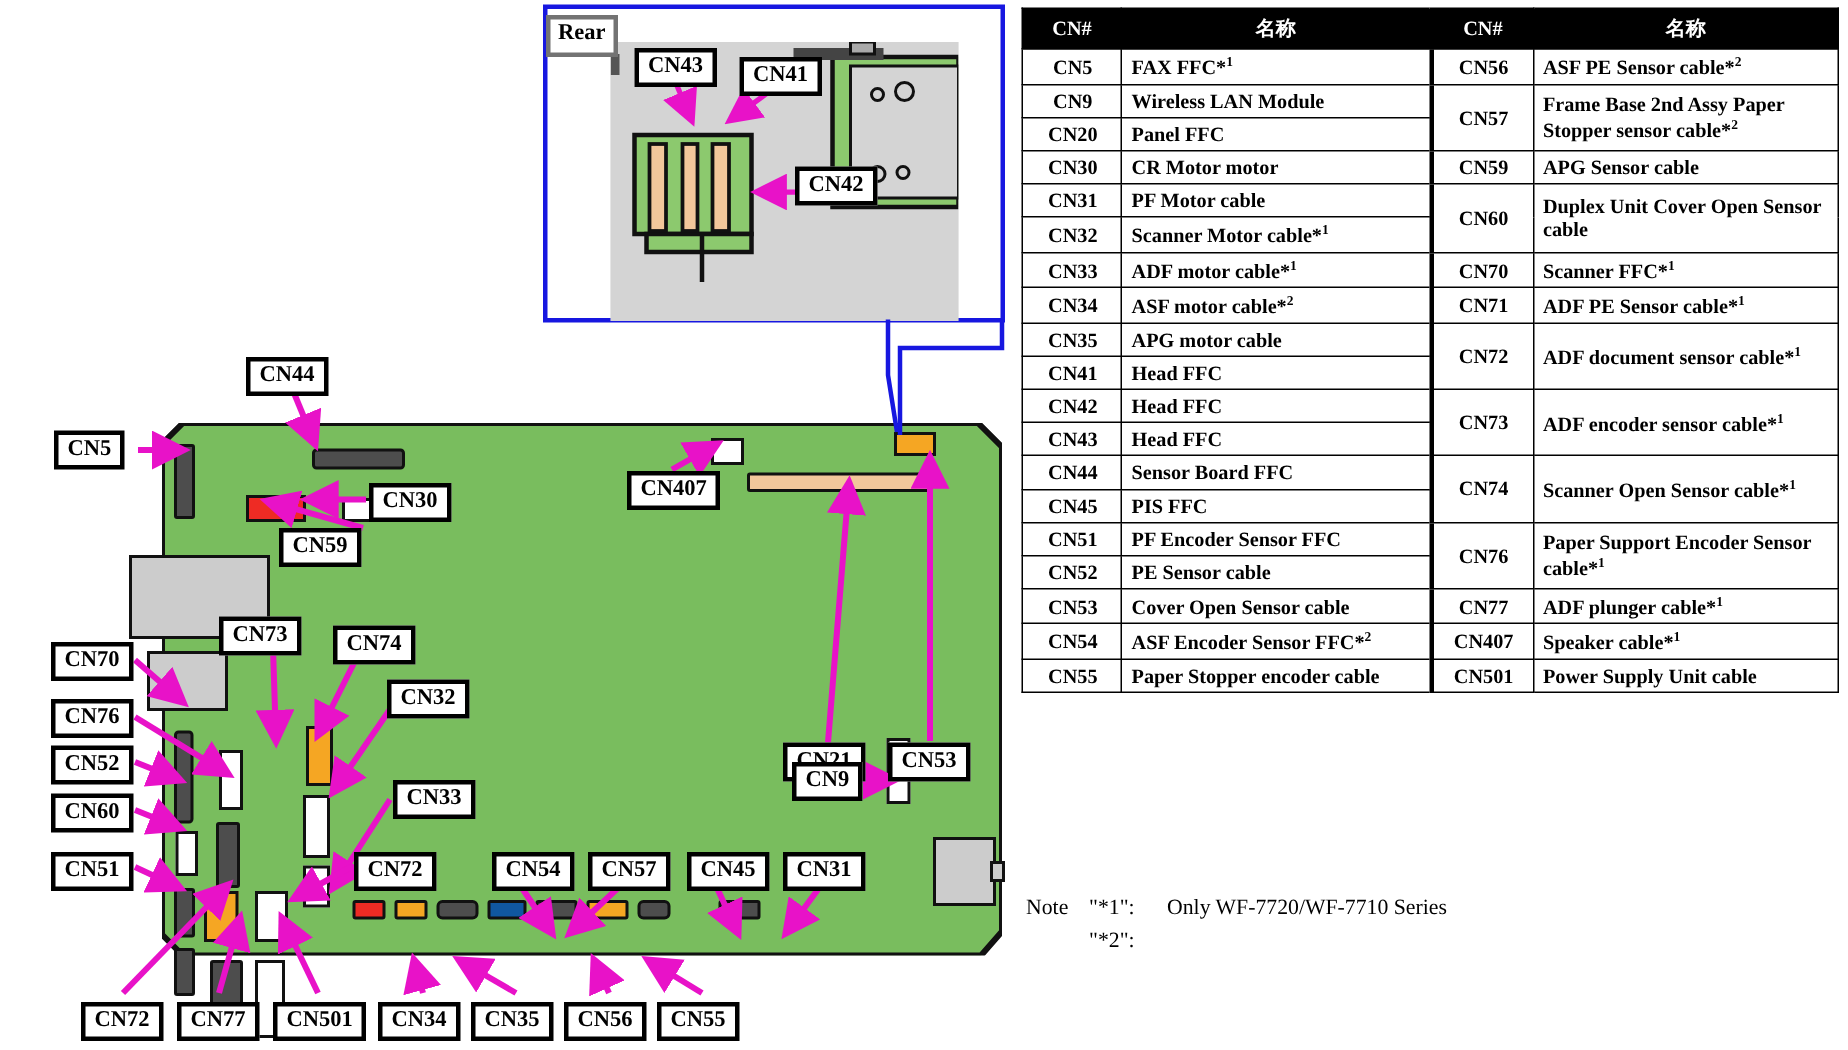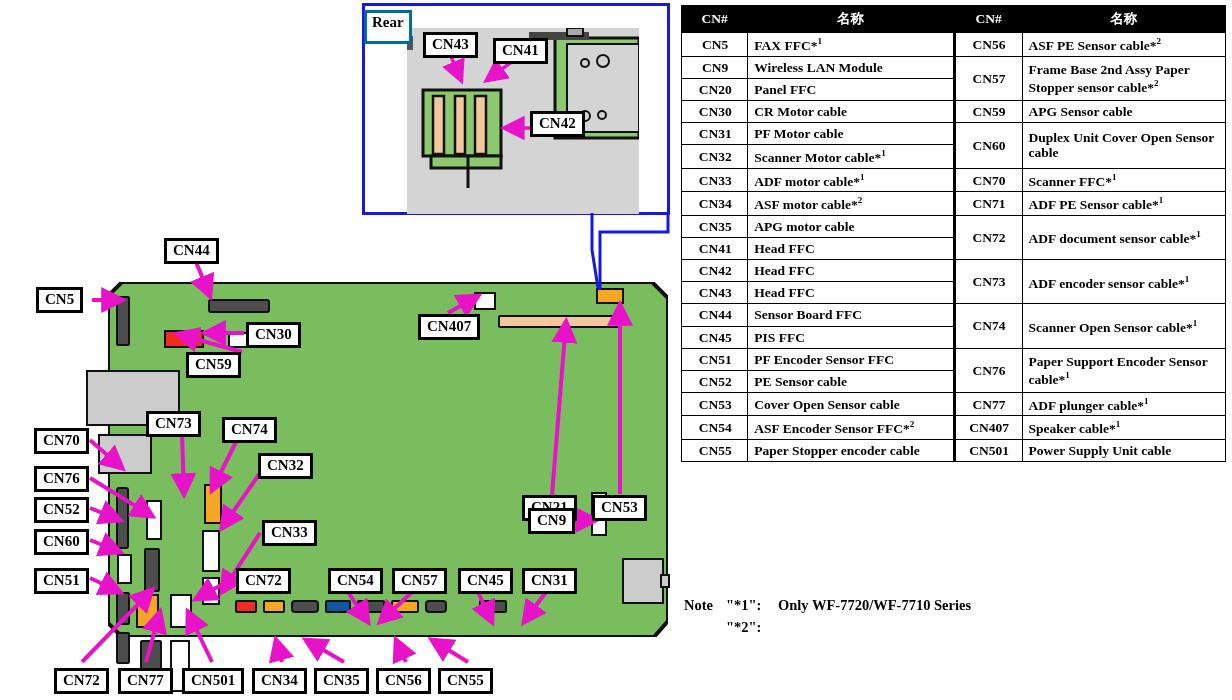--- a/index.html
+++ b/index.html
@@ -58,23 +58,23 @@
     position:absolute;left:362px;top:3px;width:308px;height:212px;
     border:3px solid #1717e0;background:#ffffff;box-sizing:border-box;
   }
   #insetphoto{
     position:absolute;left:42px;top:22px;width:232px;height:186px;
     background:#d4d4d4;border:0;
     overflow:hidden;
   }
   .rearbadge{
     position:absolute;left:364px;top:10px;
-    border:3px solid #0369a1;background:#ffffff;
+    border:3px solid #737373;background:#ffffff;
     font-family:"Liberation Serif",serif;font-weight:bold;font-size:15px;
-    padding:1px 5px 10px 5px;color:#000;
+    padding:1px 5px 4px 5px;color:#000;
   }
 
   
   #table{
     position:absolute;left:681px;top:5px;width:545px;
     border-collapse:collapse;
     font-family:"Liberation Serif", serif;
     font-size:13.5px;
     color:#000;
   }
@@ -92,21 +92,21 @@
   #table td.cnum{text-align:center;white-space:nowrap;}
   .colmid{border-left:3px solid #000 !important;}
   sup{font-size:9px;vertical-align:super;}
 
   
   #notes{
     position:absolute;left:684px;top:594px;width:540px;
     font-family:"Liberation Serif",serif;
     font-size:14.5px;color:#000;line-height:1.55;
   }
-  #notes .nrow{display:flex;font-weight:bold;}
+  #notes .nrow{display:flex;}
   #notes .nlbl{width:42px;flex:0 0 42px;}
   #notes .nkey{width:52px;flex:0 0 52px;}
 </style>
 </head>
 <body>
 
 <div id="root">
 
   <div id="board">
     <svg class="boardshape" viewBox="0 0 560 355" preserveAspectRatio="none">
@@ -305,21 +305,21 @@
           <td>Wireless LAN Module</td>
           <td class="cnum colmid" rowspan="2">CN57</td>
           <td rowspan="2">Frame Base 2nd Assy Paper Stopper sensor cable*<sup>2</sup></td>
         </tr>
         <tr>
           <td class="cnum">CN20</td>
           <td>Panel FFC</td>
         </tr>
         <tr>
           <td class="cnum">CN30</td>
-          <td>CR Motor cable</td>
+          <td>CR Motor motor</td>
           <td class="cnum colmid">CN59</td>
           <td>APG Sensor cable</td>
         </tr>
         <tr>
           <td class="cnum">CN31</td>
           <td>PF Motor cable</td>
           <td class="cnum colmid" rowspan="2">CN60</td>
           <td rowspan="2">Duplex Unit Cover Open Sensor cable</td>
         </tr>
         <tr>

